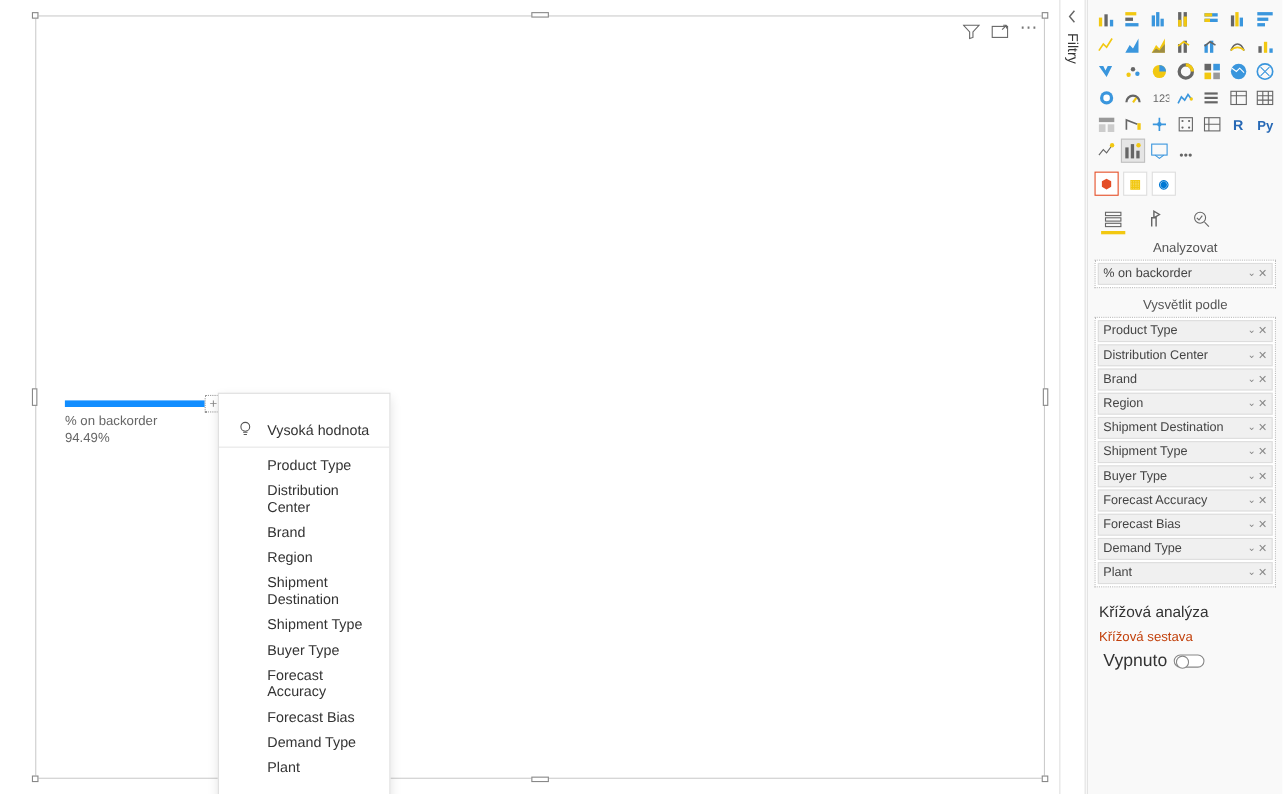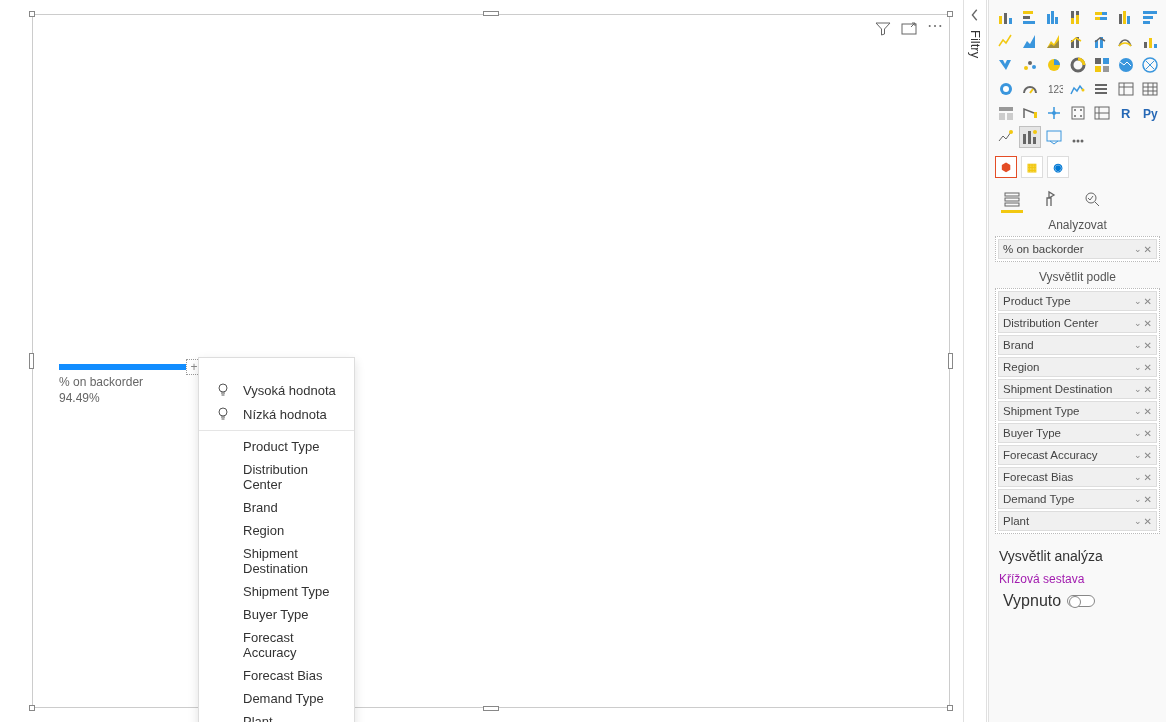--- a/index.html
+++ b/index.html
@@ -222,21 +222,21 @@
     }
     .field-pill:last-child { margin-bottom: 0; }
     .pill-name { white-space: nowrap; overflow: hidden; text-overflow: ellipsis; flex: 1; }
     .pill-actions { display: flex; gap: 2px; color: #888; font-size: 10px;}
     .pill-actions span { cursor: pointer; }
     .drillthrough-header {
       font-size: 14px;
       color: #333;
       margin: 14px 4px 8px;
     }
-    .cross-label { font-size: 12px; color: #a21caf; margin-left: 4px; margin-bottom: 6px;}
+    .cross-label { font-size: 12px; color: #c2410c; margin-left: 4px; margin-bottom: 6px;}
     .toggle-row {
       display: flex;
       align-items: center;
       gap: 6px;
       margin-left: 8px;
       font-size: 16px;
       color: #333;
     }
     .toggle {
       width: 28px;
@@ -294,27 +294,20 @@
     <div class="bar-value">94.49%</div>
 
     <div class="context-menu">
       <div class="context-item">
         <svg class="bulb" viewBox="0 0 16 16" fill="none" stroke="#555" stroke-width="1">
             <circle cx="8" cy="6" r="4"></circle>
             <path d="M6 11h4M6.5 13h3"></path>
           </svg>
         <span>Vysoká hodnota</span>
       </div>
-      <div class="context-item">
-        <svg class="bulb" viewBox="0 0 16 16" fill="none" stroke="#555" stroke-width="1">
-            <circle cx="8" cy="6" r="4"></circle>
-            <path d="M6 11h4M6.5 13h3"></path>
-          </svg>
-        <span>Nízká hodnota</span>
-      </div>
       <div class="context-sep"></div>
       <div id="ctx-items">
           <div class="context-item no-icon">Product Type</div>
           <div class="context-item no-icon">Distribution Center</div>
           <div class="context-item no-icon">Brand</div>
           <div class="context-item no-icon">Region</div>
           <div class="context-item no-icon">Shipment Destination</div>
           <div class="context-item no-icon">Shipment Type</div>
           <div class="context-item no-icon">Buyer Type</div>
           <div class="context-item no-icon">Forecast Accuracy</div>
@@ -698,19 +691,19 @@
       </div>
       <div class="field-pill">
         <span class="pill-name">Plant</span>
         <span class="pill-actions">
           <span class="chev">⌄</span>
           <span>✕</span>
         </span>
       </div>
     </div>
 
-  <div class="drillthrough-header">Vysvětlit analýza</div>
+  <div class="drillthrough-header">Křížová analýza</div>
   <div class="cross-label">Křížová sestava</div>
   <div class="toggle-row">
     <span>Vypnuto</span>
     <div class="toggle"></div>
   </div>
 </div>
 
 </body></html>

